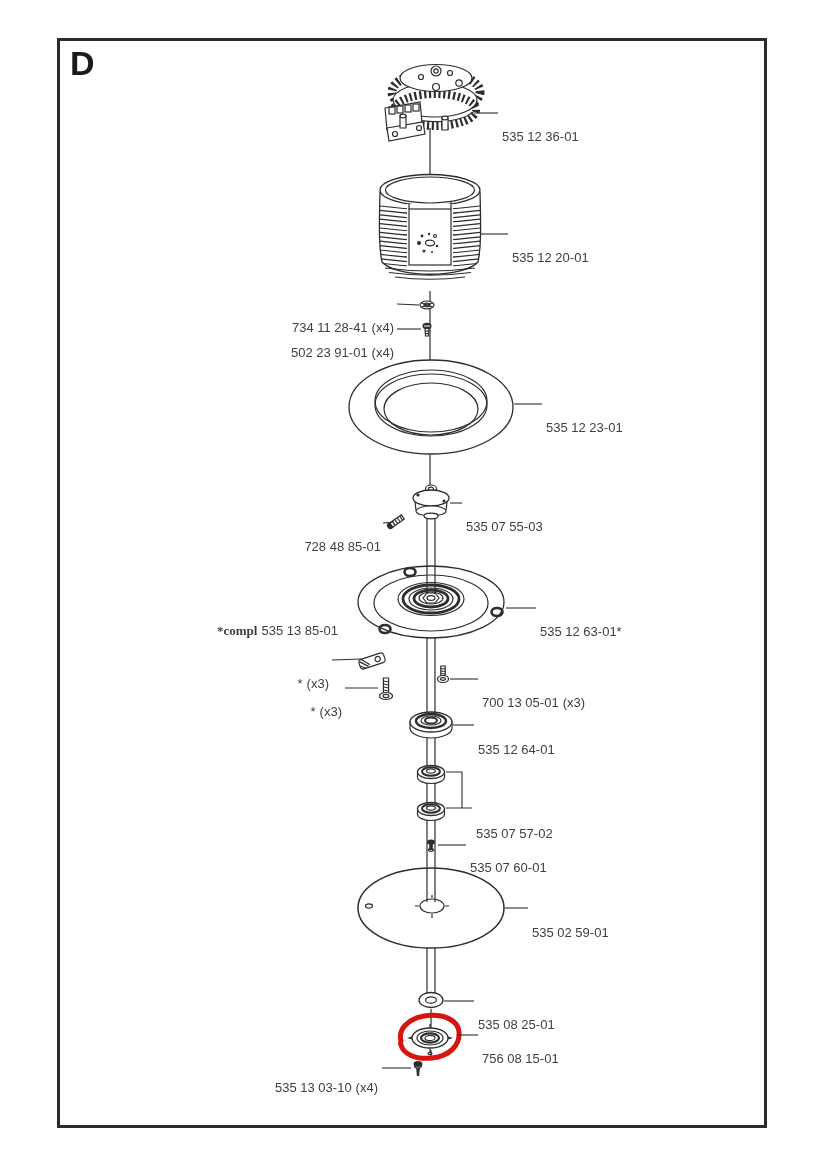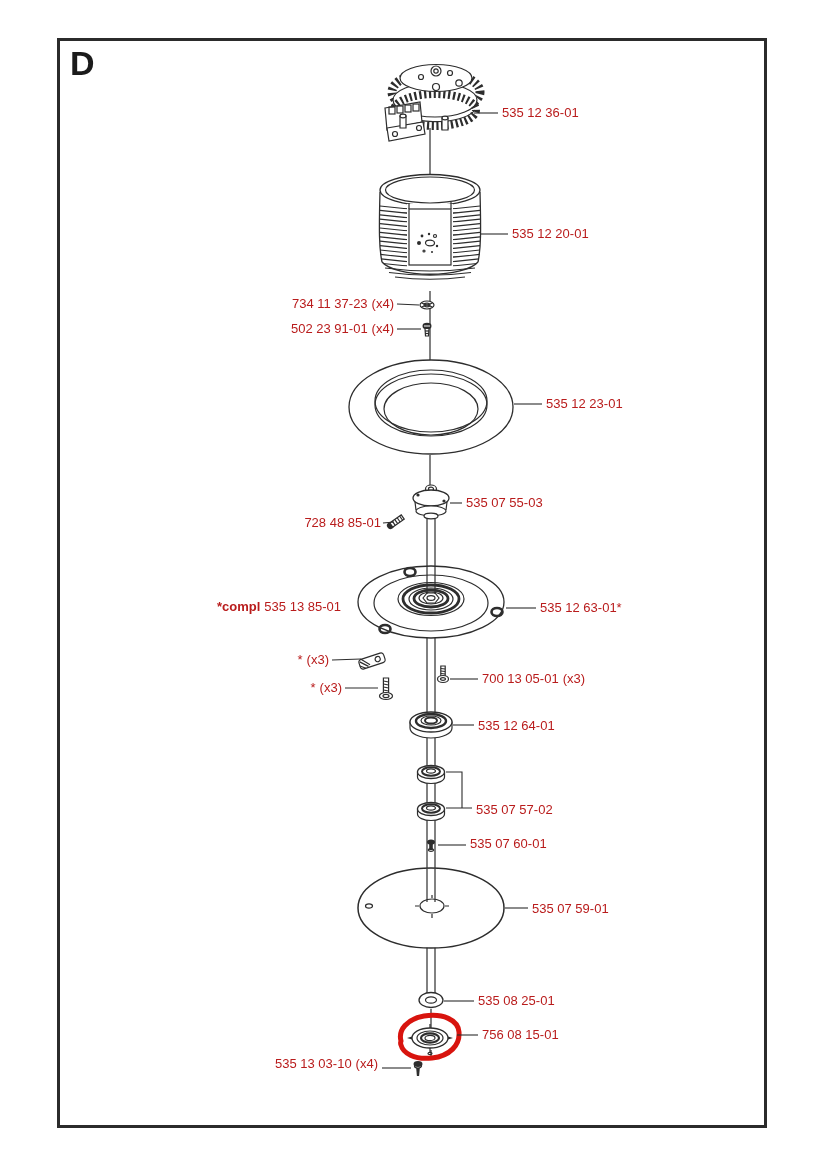--- a/index.html
+++ b/index.html
@@ -2,24 +2,24 @@
 <html><head>
 <meta charset="utf-8">
 <style>
   html,body{margin:0;padding:0;background:#ffffff;}
   .page{position:relative;width:826px;height:1168px;background:#ffffff;overflow:hidden;
         font-family:"Liberation Sans", sans-serif;}
   .frame{position:absolute;left:57px;top:38px;width:704px;height:1084px;
          border:3px solid #2b2b2b;background:#ffffff;}
   .section-letter{position:absolute;left:70px;top:46px;font-size:34px;font-weight:bold;
          color:#1b1b1b;line-height:1;}
-  .label{position:absolute;display:flex;gap:4px;font-size:13px;color:#b91c1c;
-         line-height:16px;white-space:nowrap;}
+  .label{position:absolute;display:flex;gap:4px;font-size:13px;color:#404040;
+         line-height:16px;white-space:nowrap;margin-top:24px;}
   .label span:empty{display:none;}
-  .label .prefix{font-weight:bold;}
+  .label .prefix{font-weight:bold;font-family:Liberation Serif, serif;}
   .label .qty{font-weight:normal;}
   svg{position:absolute;left:0;top:0;}
   .ln{stroke:#2d2d2d;stroke-width:1.2;fill:none;}
   .ln13{stroke:#2d2d2d;stroke-width:1.3;fill:none;}
   .fw{stroke:#2d2d2d;stroke-width:1.2;fill:#ffffff;}
   .fw13{stroke:#2d2d2d;stroke-width:1.3;fill:#ffffff;}
   .dk{fill:#2d2d2d;stroke:none;}
   .thick{stroke:#2d2d2d;fill:none;}
   .leader{stroke:#2d2d2d;stroke-width:1.1;fill:none;}
   .fins{stroke:#2d2d2d;fill:none;}
@@ -259,21 +259,21 @@
     </g>
   </svg>
 
   <div class="label" style="left:502px;top:105px">
       <span class="num">535 12 36-01</span>
     </div>
   <div class="label" style="left:512px;top:226px">
       <span class="num">535 12 20-01</span>
     </div>
   <div class="label" style="right:432px;top:296px">
-      <span class="num">734 11 37-23</span>
+      <span class="num">734 11 28-41</span>
       <span class="qty">(x4)</span>
     </div>
   <div class="label" style="right:432px;top:321px">
       <span class="num">502 23 91-01</span>
       <span class="qty">(x4)</span>
     </div>
   <div class="label" style="left:546px;top:396px">
       <span class="num">535 12 23-01</span>
     </div>
   <div class="label" style="left:466px;top:495px">
@@ -304,21 +304,21 @@
   <div class="label" style="left:478px;top:718px">
       <span class="num">535 12 64-01</span>
     </div>
   <div class="label" style="left:476px;top:802px">
       <span class="num">535 07 57-02</span>
     </div>
   <div class="label" style="left:470px;top:836px">
       <span class="num">535 07 60-01</span>
     </div>
   <div class="label" style="left:532px;top:901px">
-      <span class="num">535 07 59-01</span>
+      <span class="num">535 02 59-01</span>
     </div>
   <div class="label" style="left:478px;top:993px">
       <span class="num">535 08 25-01</span>
     </div>
   <div class="label" style="left:482px;top:1027px">
       <span class="num">756 08 15-01</span>
     </div>
   <div class="label" style="right:448px;top:1056px">
       <span class="num">535 13 03-10</span>
       <span class="qty">(x4)</span>

